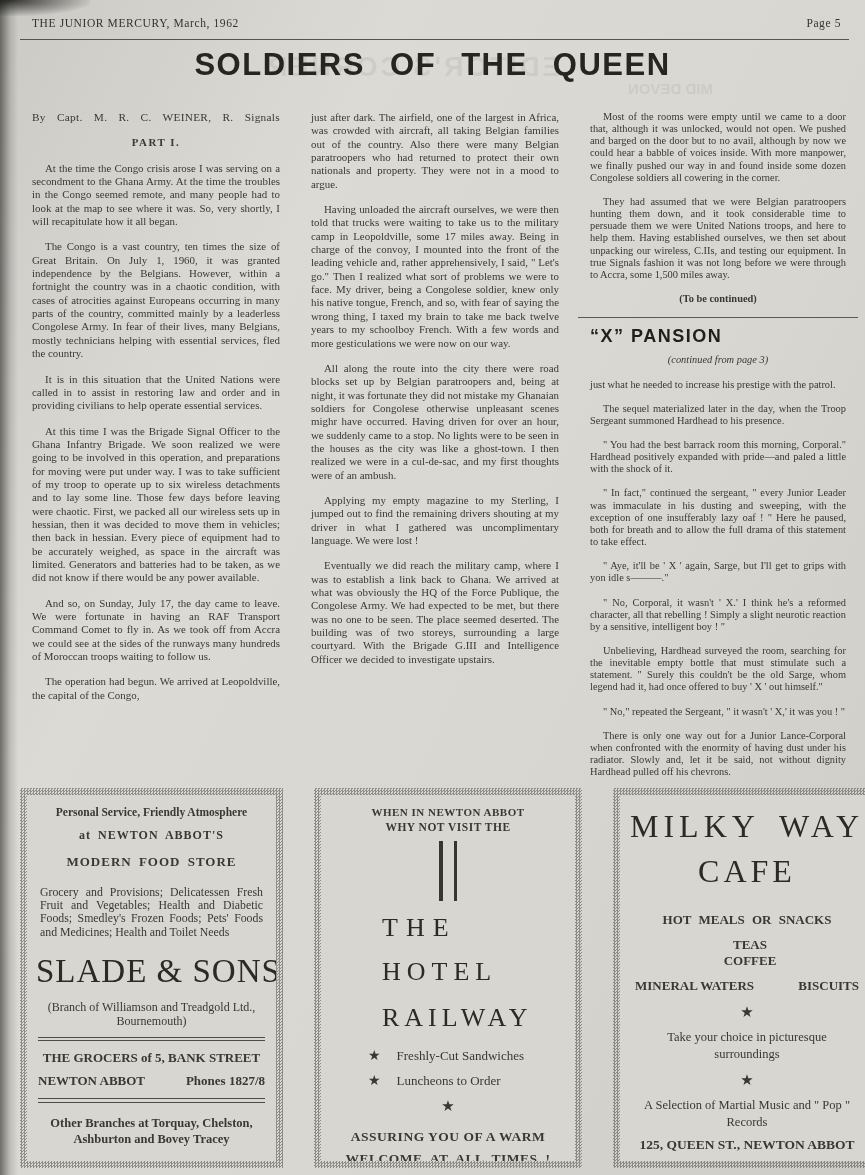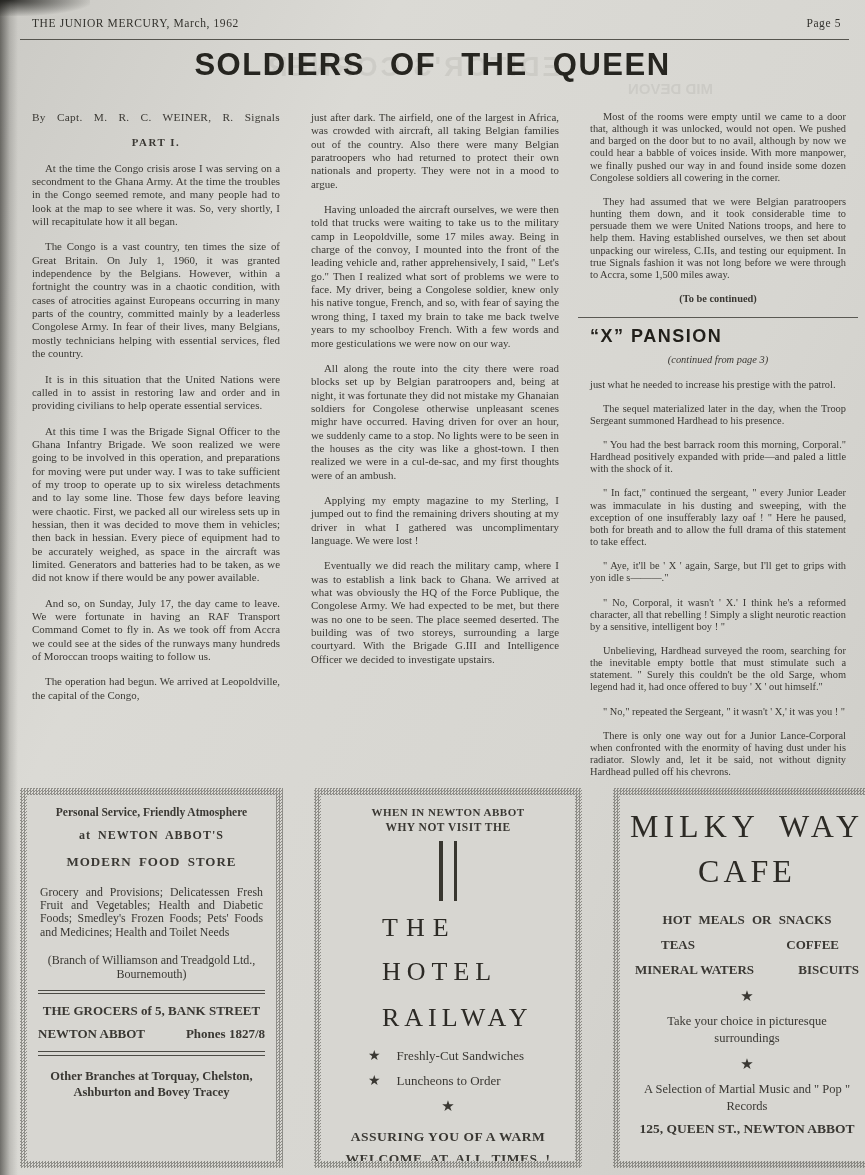--- a/index.html
+++ b/index.html
@@ -55,21 +55,21 @@
   .ad2 .hname.h{letter-spacing:6px;margin:0 0 16px;}
   .ad2 .item{text-align:left;padding-left:38px;font-size:13px;margin:0 0 8px;}
   .ad2 .item .star{margin-right:16px;font-size:14px;}
   .midstar{font-size:15px;margin:8px 0;}
   .ad2 .close1{font-size:13.5px;letter-spacing:.5px;margin:14px 0 6px;}
   .ad2 .close2{font-size:13.5px;letter-spacing:.5px;word-spacing:4px;}
   .ad3 .name1{font-size:32px;letter-spacing:5px;word-spacing:8px;margin:2px 0 8px;color:#2c2a25;white-space:nowrap;}
   .ad3 .name2{font-size:32px;letter-spacing:4px;margin:0 0 22px;color:#2c2a25;}
   .ad3 .l1{font-size:13px;word-spacing:4px;margin:0 0 9px;}
   .ad3 .row{display:flex;justify-content:space-between;font-size:13px;margin:0 0 9px;}
-  .ad3 .row1{padding:0 26px 0 32px;}
+  .ad3 .row1{padding:0 26px 0 32px;flex-direction:column;}
   .ad3 .row2{padding:0 6px;}
   .ad3 .pitch{font-size:12.5px;line-height:17px;margin:8px 22px 2px;text-align:center;}
   .ad3 .records{font-size:12.5px;line-height:17px;margin:6px 14px 6px;}
   .ad3 .addr{font-size:13.5px;margin-top:6px;}
   .ghost{position:absolute;transform:scaleX(-1);opacity:.09;filter:blur(.7px);
     font-family:"Liberation Sans",sans-serif;font-weight:bold;color:#504f49;pointer-events:none;white-space:nowrap;}
   .g0{left:265px;top:52px;font-size:27px;letter-spacing:3px;}
   .g1{left:628px;top:80px;font-size:15px;}
   .g2{left:618px;top:934px;font-size:21px;font-family:"Liberation Serif",serif;}
   .g3{left:330px;top:1042px;font-size:13px;}
@@ -135,20 +135,21 @@
   </div>
 
   <div class="ads">
 
     <div class="ad ad1">
       <div class="ad-inner">
         <div class="b l1">Personal Service, Friendly Atmosphere</div>
         <div class="b l2">at  NEWTON  ABBOT'S</div>
         <div class="b l3">MODERN  FOOD  STORE</div>
         <div class="body">Grocery and Provisions; Delicatessen Fresh Fruit and Vegetables; Health and Diabetic Foods; Smedley's Frozen Foods; Pets' Foods and Medicines; Health and Toilet Needs</div>
+        <div class="name">SLADE &amp; SONS</div>
         <div class="branch">(Branch of Williamson and Treadgold Ltd., Bournemouth)</div>
         <div class="drule"></div>
         <div class="b grocers">THE GROCERS of 5, BANK STREET</div>
         <div class="b townrow">
           <span>NEWTON ABBOT</span>
           <span>Phones 1827/8</span>
         </div>
         <div class="drule"></div>
         <div class="b other">Other Branches at Torquay, Chelston, Ashburton and Bovey Tracey</div>
       </div>

